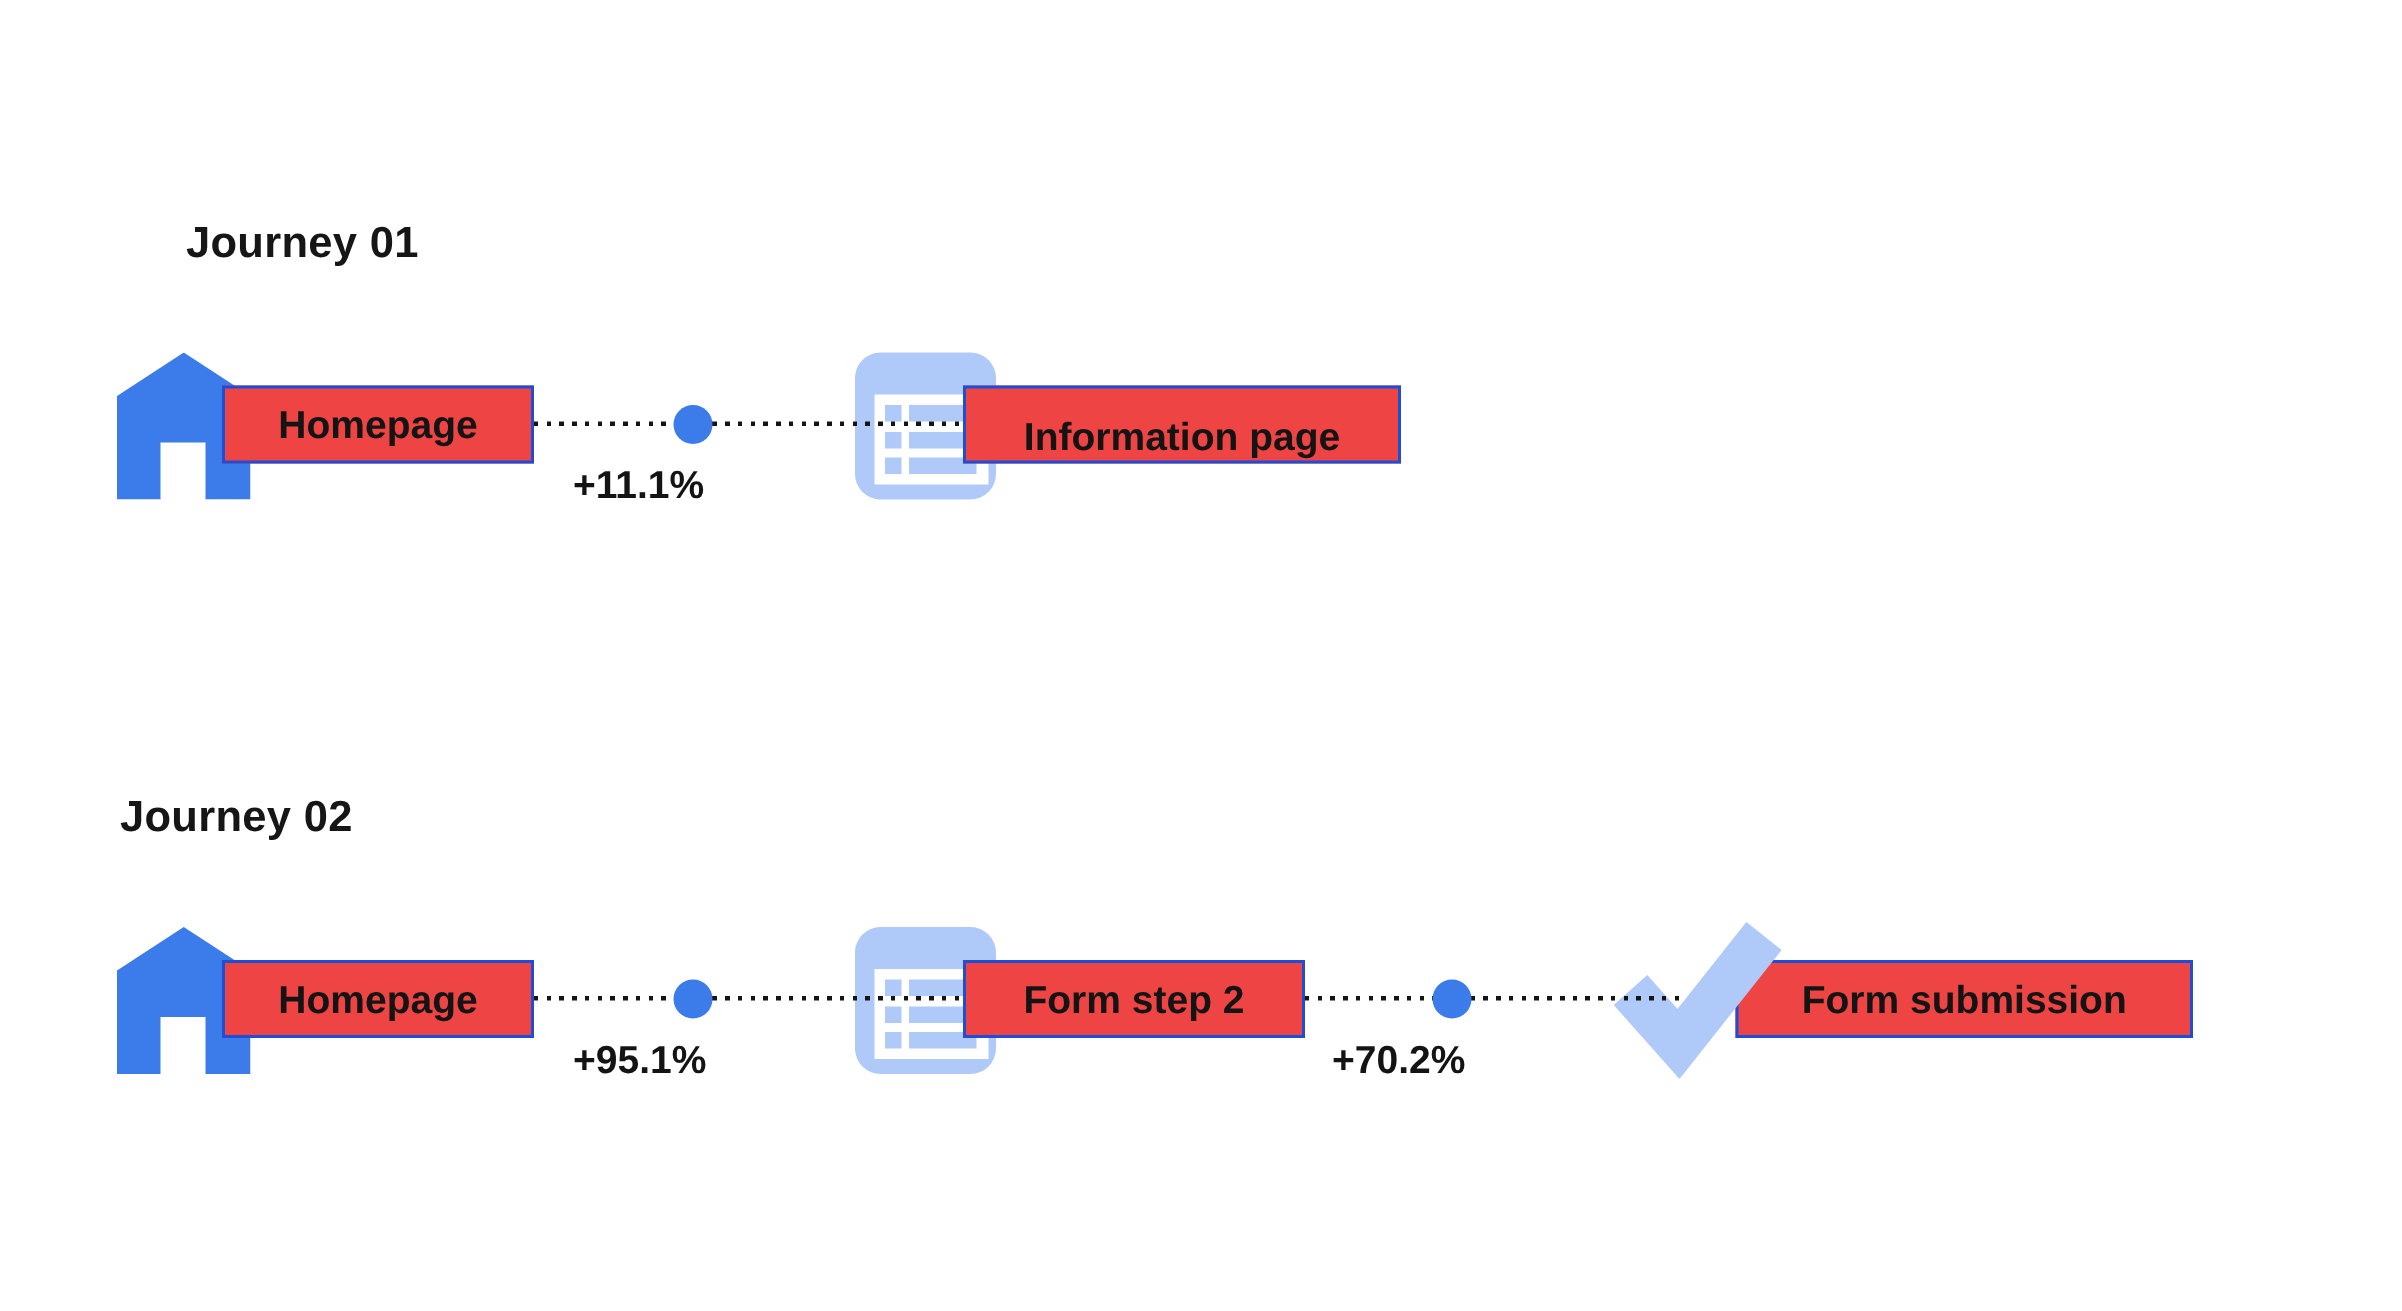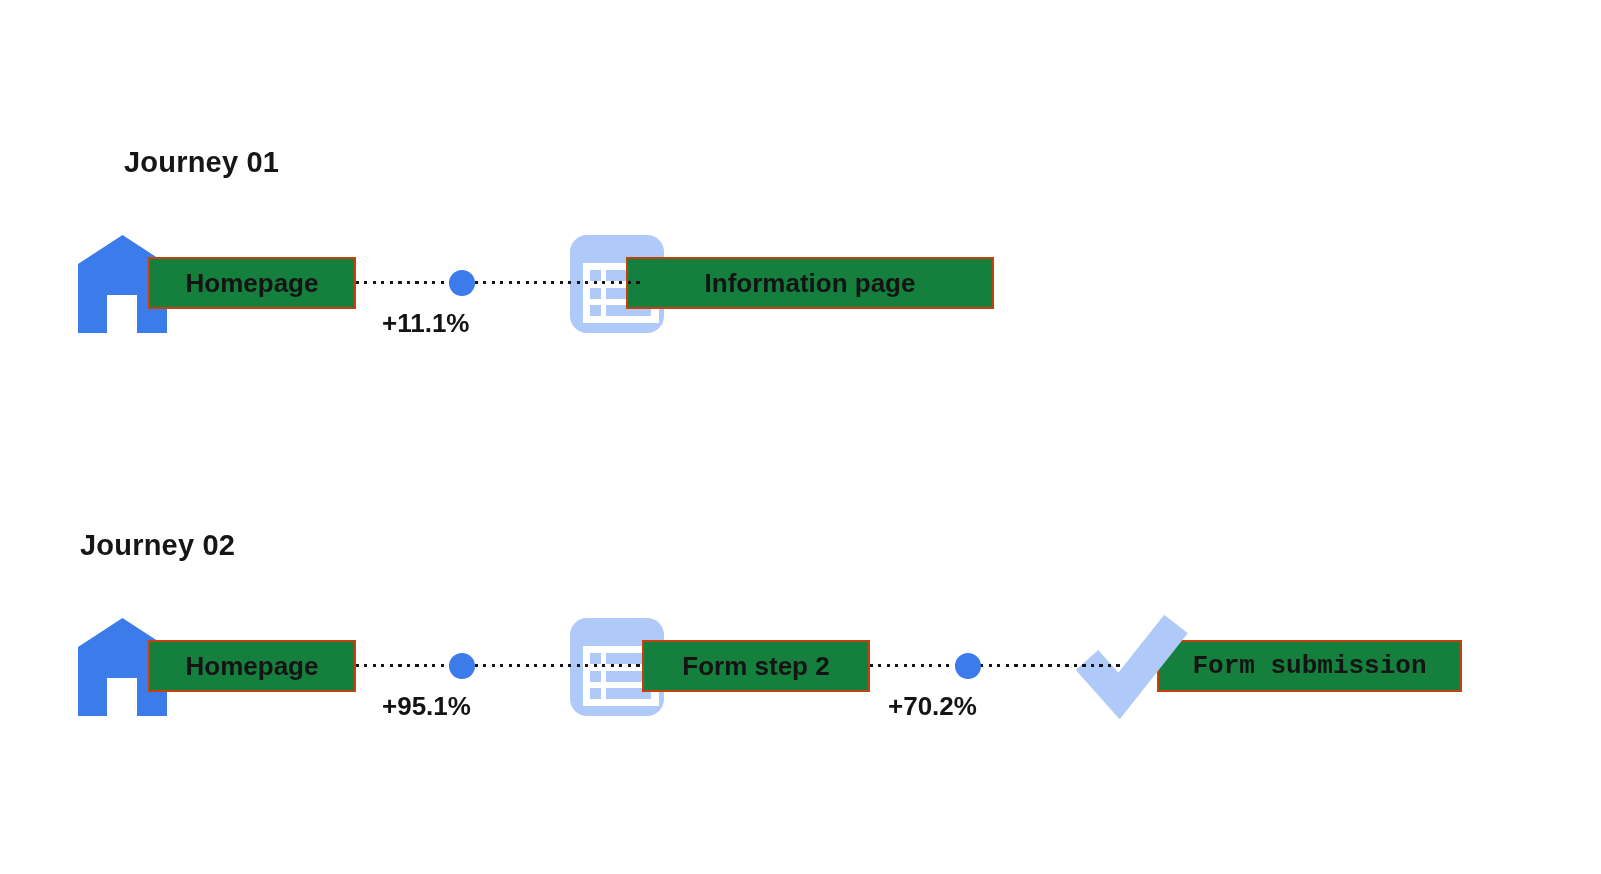--- a/index.html
+++ b/index.html
@@ -6,21 +6,21 @@
   body{
     width:1601px;height:874px;position:relative;background:#ffffff;
     font-family:"Liberation Sans",sans-serif;color:#1a1a1a;overflow:hidden;
   }
   .abs{position:absolute;}
   .journey-title{
     font-size:29px;font-weight:700;letter-spacing:.2px;color:#161616;z-index:6;
   }
   
   .step-box{
-    box-sizing:border-box;height:52px;background:#15803d;border:2px solid #c2410c;
+    box-sizing:border-box;height:52px;background:#ef4444;border:2px solid #1d4ed8;
     display:flex;align-items:center;justify-content:center;z-index:2;
   }
   .step-box .step-label{
     font-size:26px;font-weight:700;color:#141414;white-space:nowrap;
   }
   
   .dotline{
     height:3px;z-index:4;
     background-image:repeating-linear-gradient(to right,#151515 0 3px,transparent 3px 8.5px);
   }
@@ -72,21 +72,21 @@
     <div class="lrow">
         <div class="sq"></div>
         <div class="bar"></div>
       </div>
   </div>
 </div>
 
 <div class="abs step-box" style="left:148px;top:257px;width:208px;">
   <span class="step-label">Homepage</span>
 </div>
-<div class="abs step-box" style="left:626px;top:257px;width:368px;">
+<div class="abs step-box" style="left:642px;top:257px;width:292px;align-items:flex-end;">
   <span class="step-label">Information page</span>
 </div>
 
 <div class="abs tdot" style="left:449px;top:270px;"></div>
 <div class="abs delta" style="left:382px;top:308px;">+11.1%</div>
 
 <div class="abs journey-title" style="left:80px;top:529px;">Journey 02</div>
 
 <svg class="abs home-svg" style="left:78px;top:618px;" width="89" height="98" viewBox="0 0 89 98">
   <path d="M44.5 0 L89 29 L89 98 L59 98 L59 60 L29 60 L29 98 L0 98 L0 29 Z" fill="#3c7bea"></path>
@@ -116,21 +116,21 @@
 <svg class="abs check-svg" style="left:1072px;top:613px;" width="118" height="106" viewBox="0 0 118 106">
   <path d="M15 47 L47 83 L104 11" fill="none" stroke="#afc9f8" stroke-width="30"></path>
 </svg>
 
 <div class="abs step-box" style="left:148px;top:640px;width:208px;">
   <span class="step-label">Homepage</span>
 </div>
 <div class="abs step-box" style="left:642px;top:640px;width:228px;">
   <span class="step-label">Form step 2</span>
 </div>
-<div class="abs step-box" style="left:1157px;top:640px;width:305px;font-family:Liberation Mono, monospace;">
+<div class="abs step-box" style="left:1157px;top:640px;width:305px;">
   <span class="step-label">Form submission</span>
 </div>
 
 <div class="abs tdot" style="left:449px;top:653px;"></div>
 <div class="abs delta" style="left:382px;top:691px;">+95.1%</div>
 
 <div class="abs tdot" style="left:955px;top:653px;"></div>
 <div class="abs delta" style="left:888px;top:691px;">+70.2%</div>
 
 </body></html>

